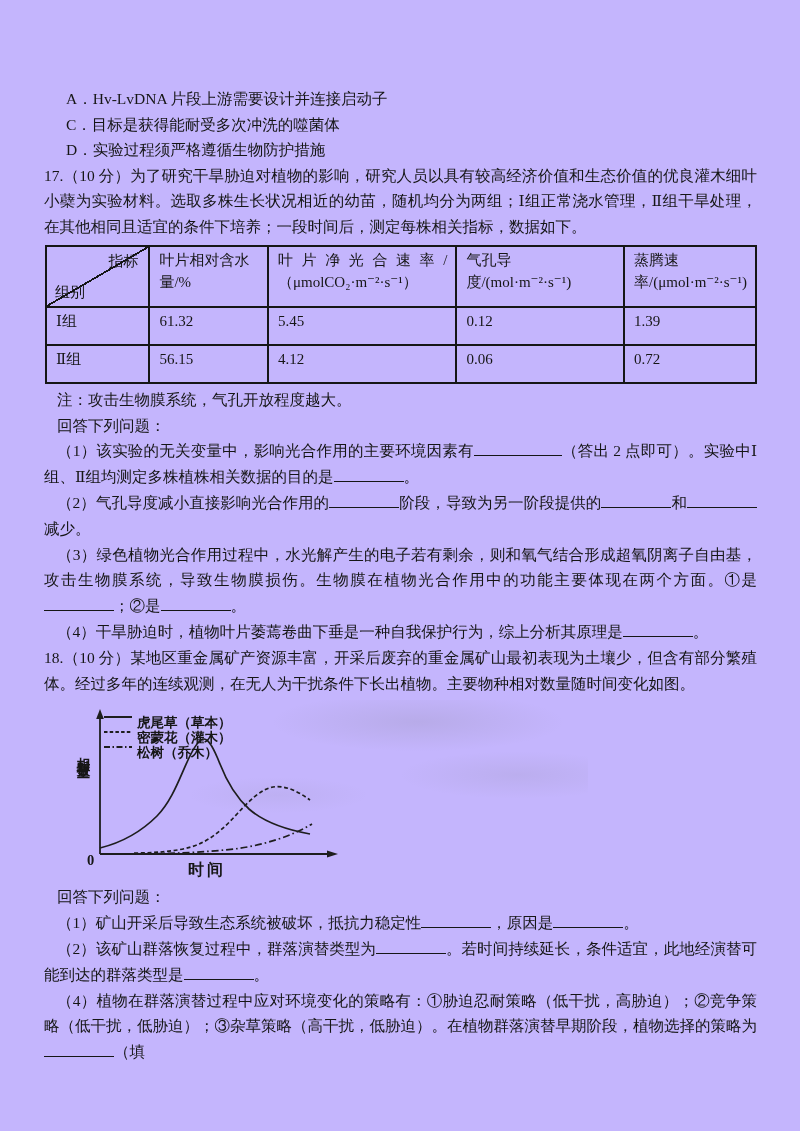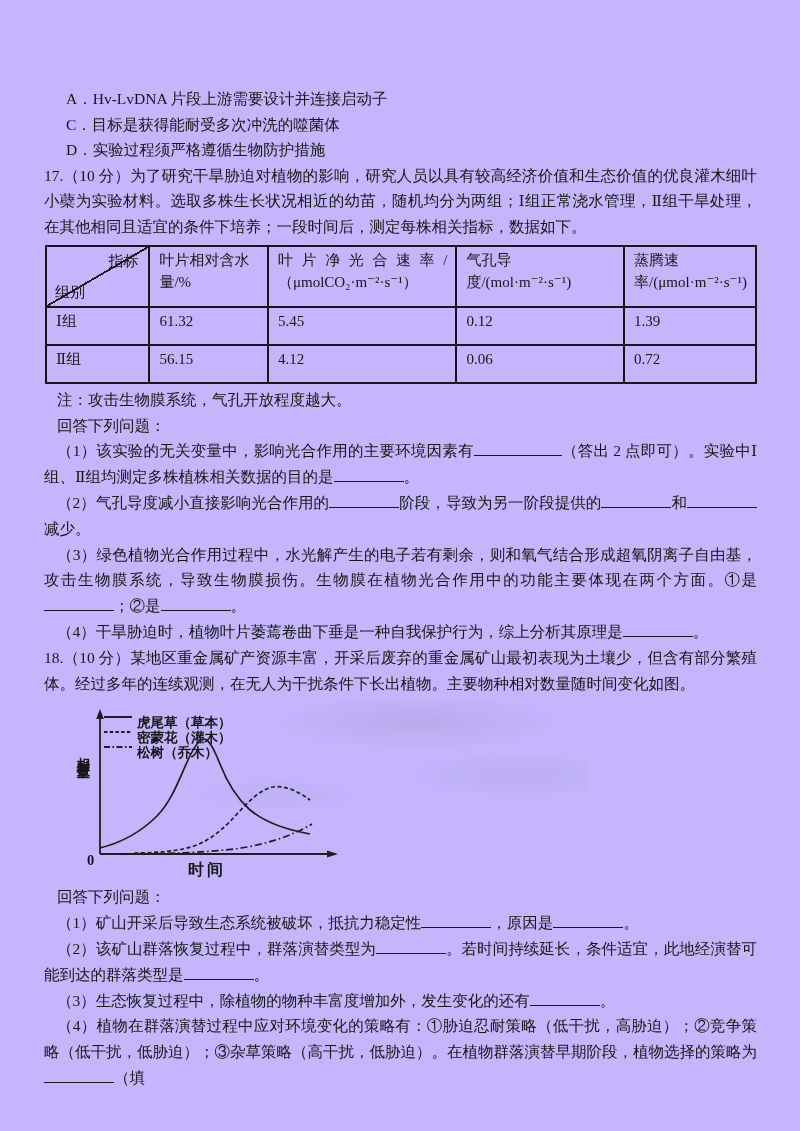--- a/index.html
+++ b/index.html
@@ -154,17 +154,16 @@
         </div>
       </div>
       <div class="ylabel">相对数量</div>
       <div class="origin">0</div>
       <div class="xlabel">时间</div>
     </div>
 
     <p class="para indent">回答下列问题：</p>
     <p class="para indent"><span>（1）矿山开采后导致生态系统被破坏，抵抗力稳定性</span><span class="blank"></span><span>，原因是</span><span class="blank"></span><span>。</span></p>
     <p class="para indent"><span>（2）该矿山群落恢复过程中，群落演替类型为</span><span class="blank"></span><span>。若时间持续延长，条件适宜，此地经演替可能到达的群落类型是</span><span class="blank"></span><span>。</span></p>
-    <p class="para indent"><span>（3）生态恢复过程中，除植物的物种丰富度增加外，发生变化的还有</span><span class="blank"></span><span>。</span></p>
     <p class="para indent"><span>（4）植物在群落演替过程中应对环境变化的策略有：①胁迫忍耐策略（低干扰，高胁迫）；②竞争策略（低干扰，低胁迫）；③杂草策略（高干扰，低胁迫）。在植物群落演替早期阶段，植物选择的策略为</span><span class="blank"></span><span>（填</span></p>
 
   </div>
 </div>
 
 </body></html>

